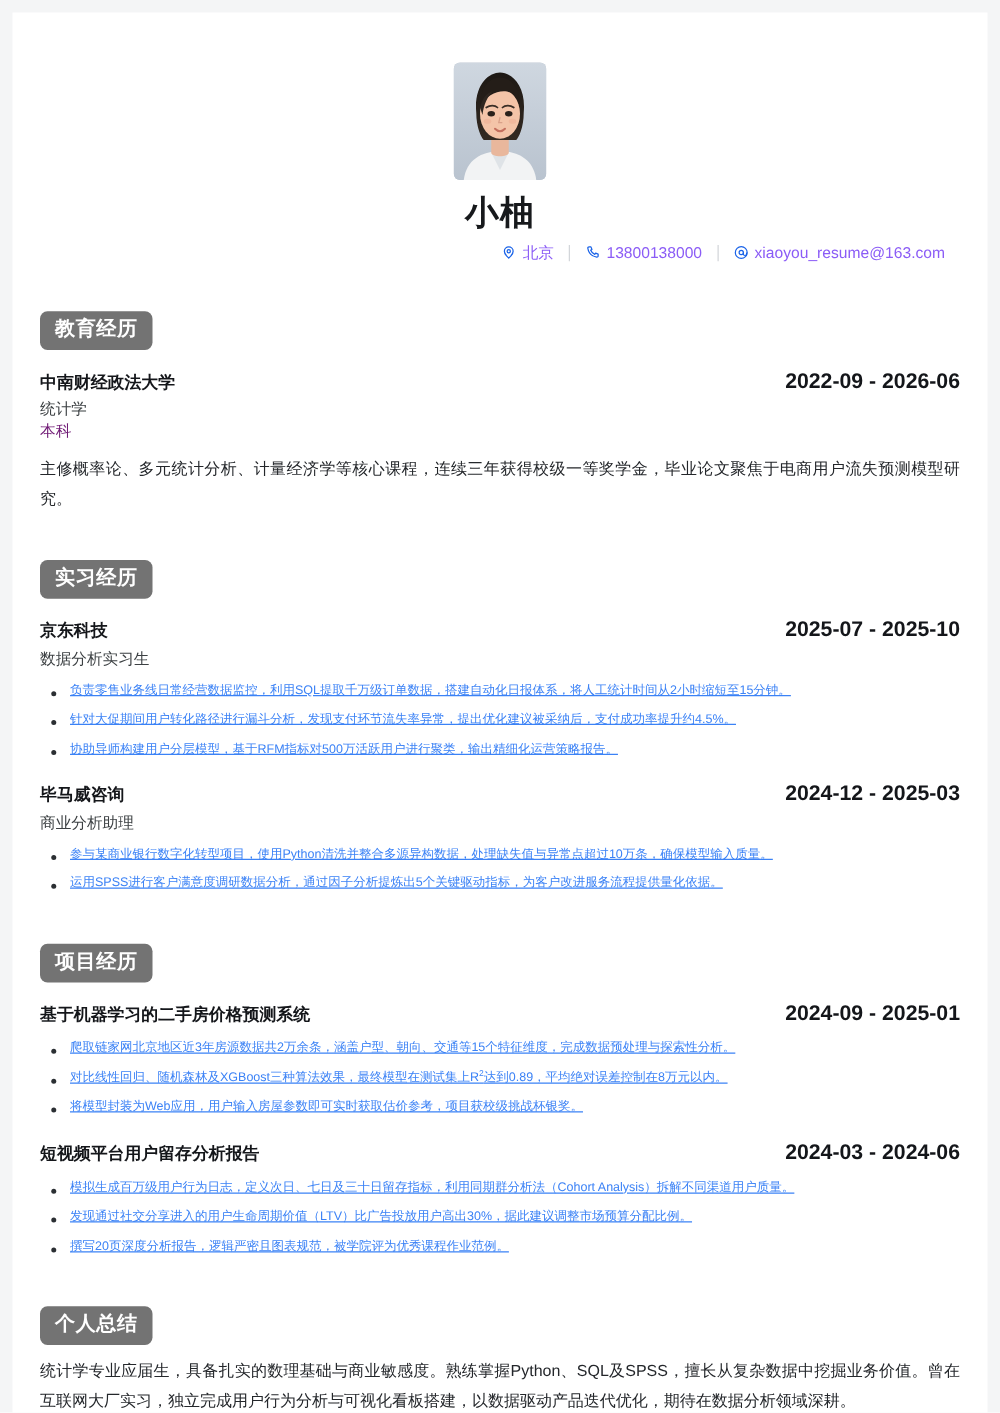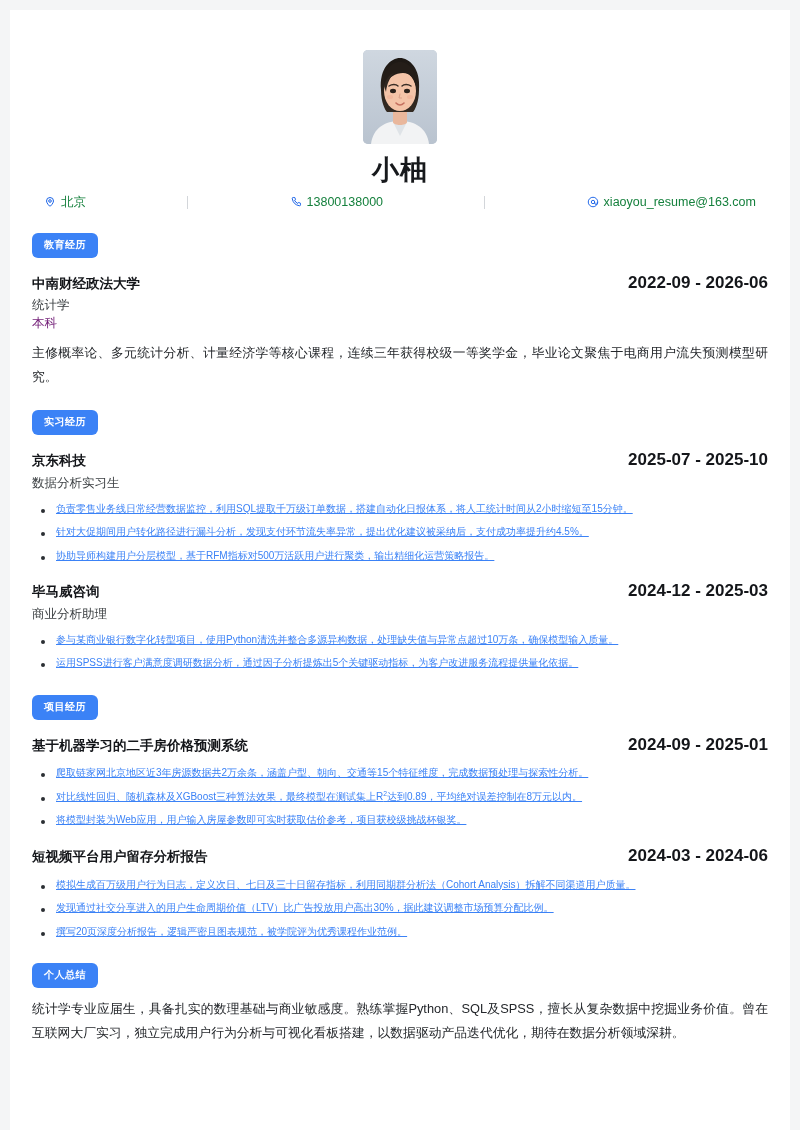--- a/index.html
+++ b/index.html
@@ -39,53 +39,54 @@
   .person-name {
     font-size: 27px;
     font-weight: 700;
     letter-spacing: 1px;
     color: #17191c;
     line-height: 1.25;
     margin-bottom: 6px;
   }
   .contact-row {
     display: flex;
-    justify-content: space-between;
+    justify-content: flex-end;
     align-items: center;
     gap: 0px;
     font-size: 12.5px;
-    color: #15803d;
+    color: #8b5cf6;
   }
   .contact-item {
     display: flex;
     align-items: center;
     gap: 5px;
     padding: 0 12px;
     white-space: nowrap;
   }
   .divider-v {
     width: 1px;
     height: 13px;
     background: #d3d6da;
   }
   .ic { display: inline-block; line-height: 0; }
   .ic svg { display: block; }
 
   
   .section { margin-top: 22px; }
   .badge {
     display: inline-block;
-    background: #3b82f6;
+    background: #737373;
     color: #ffffff;
-    font-size: 10px;
+    font-size: 16px;
     font-weight: 700;
     line-height: 1;
     padding: 7px 12px 8px 12px;
     border-radius: 6px;
     letter-spacing: 0.5px;
+    margin-top: 16px;
   }
   .entry { margin-top: 14px; }
   .entry:first-of-type { margin-top: 13px; }
   .entry-head {
     display: flex;
     justify-content: space-between;
     align-items: baseline;
   }
   .entry-title {
     font-size: 13.5px;

